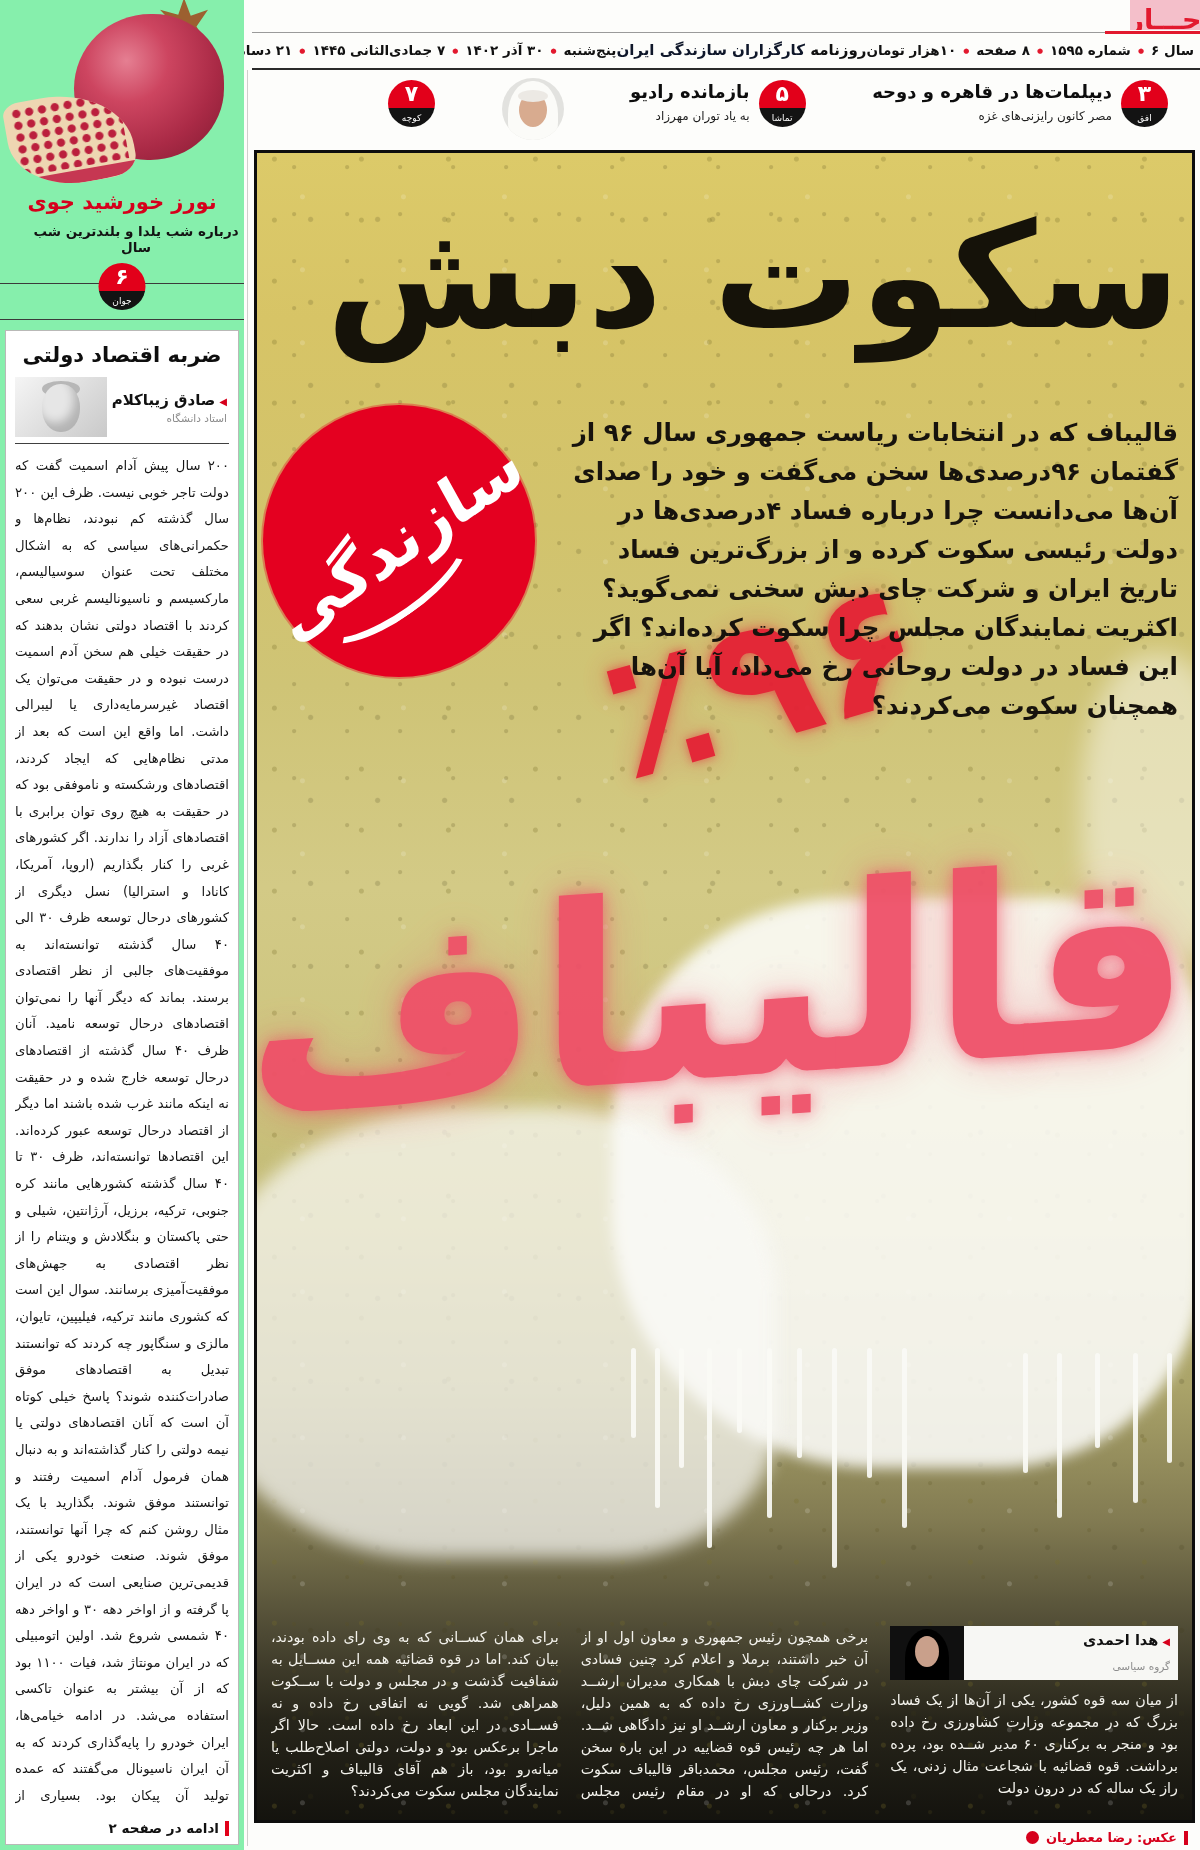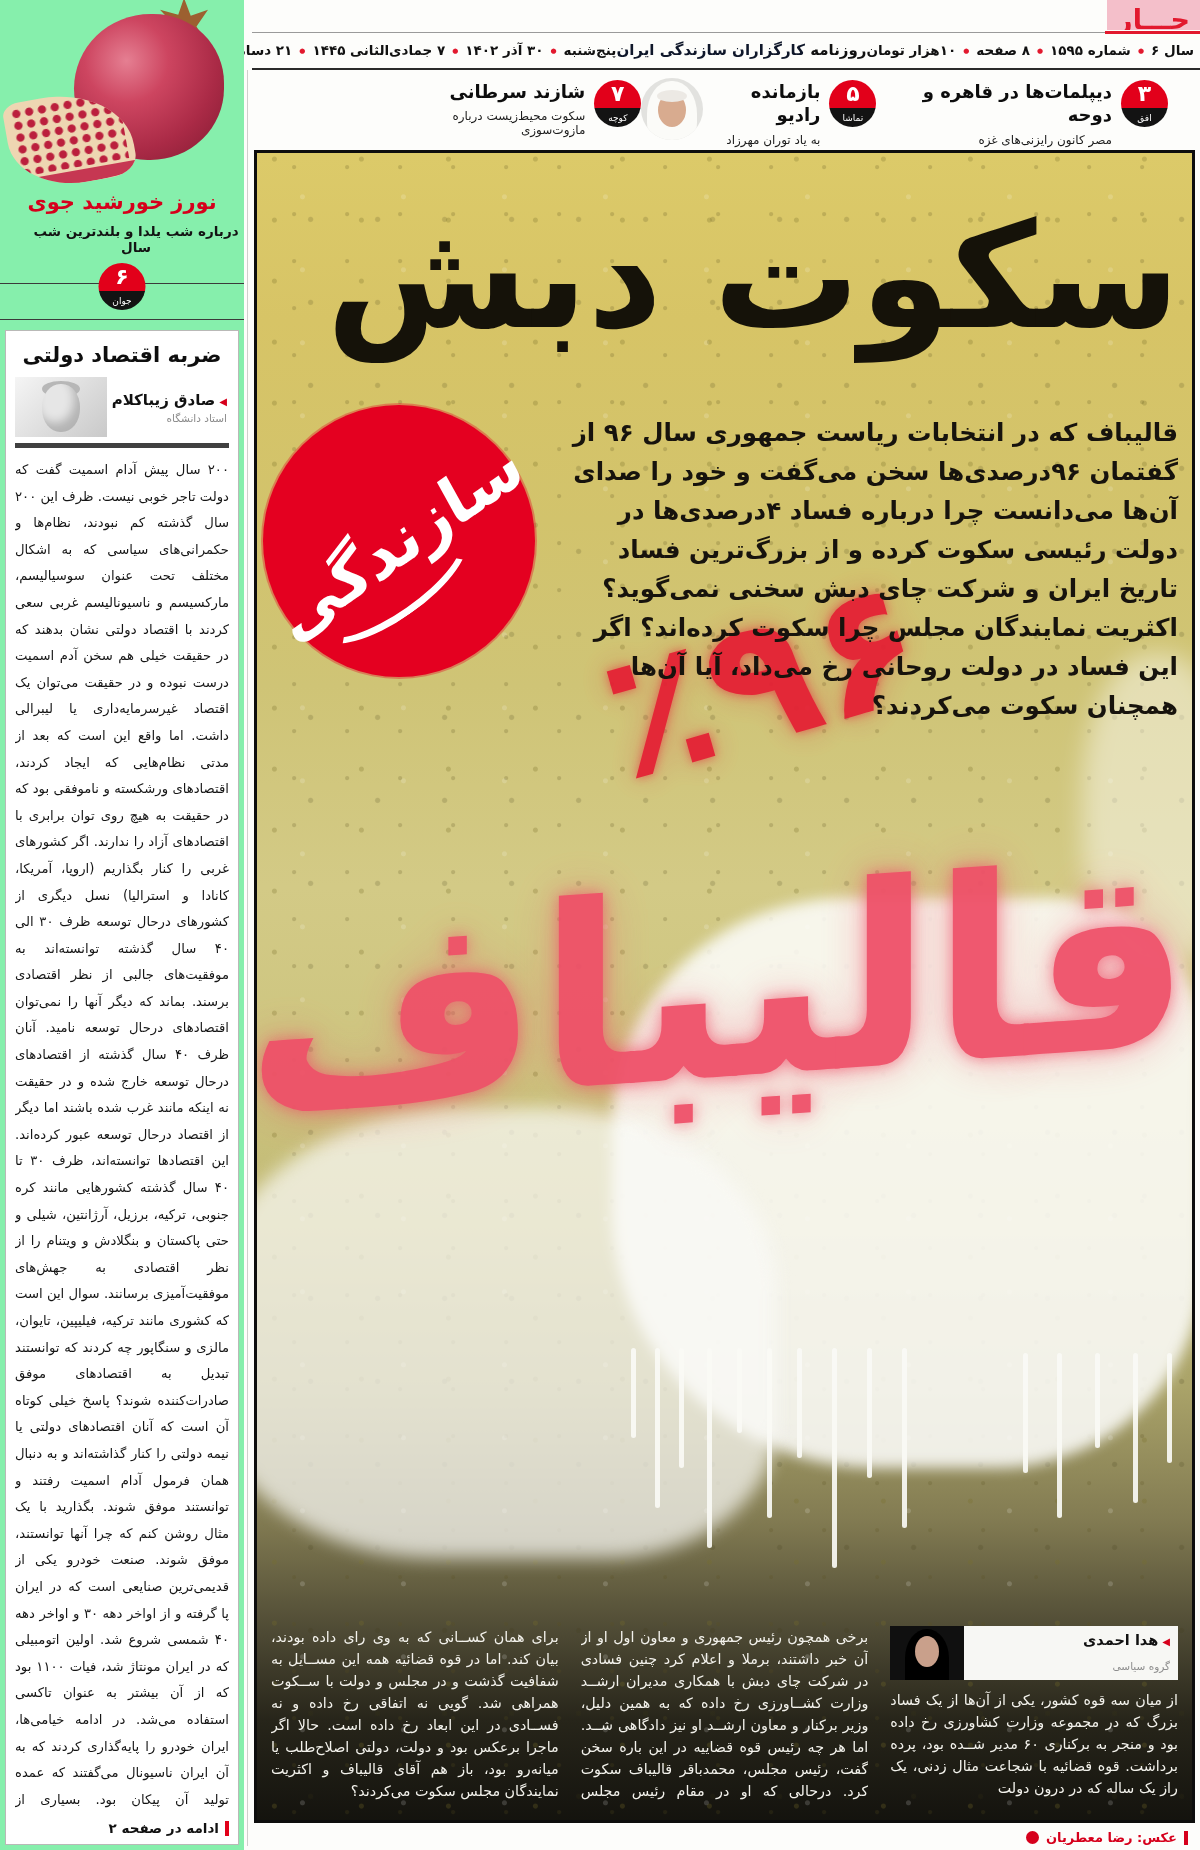--- a/index.html
+++ b/index.html
@@ -5,21 +5,21 @@
   * { margin:0; padding:0; box-sizing:border-box; }
   html,body { background:#e9e9e9; }
   body { font-family:"DejaVu Sans", sans-serif; }
   .page {
     position:relative; width:1200px; height:1850px; margin:0 auto;
     background:#fdfdfb; overflow:hidden; direction:rtl; color:#111;
   }
 
   
   .corner-box{
-    position:absolute; top:0; right:0; width:93px; height:30px;
+    position:absolute; top:0; right:0; width:70px; height:30px;
     background:#f4bfca; overflow:hidden; display:flex; align-items:flex-end; justify-content:center;
   }
   .corner-box span{ color:#e2192e; font-weight:bold; font-size:27px; line-height:20px; letter-spacing:0; }
   .rule-red-corner{ position:absolute; top:31px; right:0; width:95px; height:3px; background:#e2192e; }
   .rule-a{ position:absolute; top:32px; right:95px; left:252px; height:1px; background:#9a9a9a; }
   .header-row{
     position:absolute; top:38px; right:6px; left:254px; height:24px;
     display:flex; justify-content:space-between; align-items:center;
     font-size:13.5px; font-weight:bold; white-space:nowrap;
   }
@@ -91,21 +91,21 @@
 
   .note-box{
     position:absolute; top:330px; left:5px; width:234px; bottom:5px;
     border:1px solid #b9b9b7; background:#fff; padding:12px 9px 8px;
     display:flex; flex-direction:column;
   }
   .note-title{ font-size:21px; font-weight:bold; text-align:center; color:#0e0e0e; }
   .note-sub{ font-size:12.2px; font-weight:bold; text-align:center; margin-top:9px; line-height:1.75; color:#222; }
   .author-strip{
     display:flex; align-items:center; justify-content:space-between;
-    margin-top:10px; border-bottom:5px solid #404040; padding-bottom:6px;
+    margin-top:10px; border-bottom:1px solid #404040; padding-bottom:6px;
   }
   .author-meta{ text-align:right; padding-right:2px; }
   .marker{ color:#d6001c; font-size:10px; margin-left:4px; }
   .author-name{ font-size:15px; font-weight:bold; }
   .author-role{ font-size:10.5px; color:#8b8b8b; margin-top:3px; }
   .zibaphoto{ width:92px; height:60px; background:linear-gradient(135deg,#f5f5f5,#c9c9c9); position:relative; overflow:hidden; flex:none; }
   .zibaphoto .zface{ position:absolute; top:7px; left:27px; width:38px; height:48px; border-radius:48%; background:#e6e6e6; box-shadow:inset -6px -9px 10px rgba(0,0,0,.22); }
   .zibaphoto .zhair{ position:absolute; top:4px; left:27px; width:38px; height:16px; border-radius:50%; background:#b7b7b7; }
 
   .note-body{ flex:1; overflow:hidden; font-size:13.2px; line-height:26.6px; text-align:justify; margin-top:9px; color:#151515; }
@@ -273,24 +273,20 @@
       <div class="scarf"></div>
       <div class="face"></div>
       <div class="hairline"></div>
     </div>
 
     <div class="nav-item">
       <div class="badge">
         <div class="num">۷</div>
         <div class="sec">کوچه</div>
       </div>
-      <div class="nav-text">
-        <div class="nav-title">شازند سرطانی</div>
-        <div class="nav-sub">سکوت محیط‌زیست درباره مازوت‌سوزی</div>
-      </div>
     </div>
 
   </div>
 
   <aside class="sidebar">
     <div class="pom">
       <div class="crown"></div>
       <div class="pbody"></div>
       <div class="wedge">
         <div class="seeds"></div>

